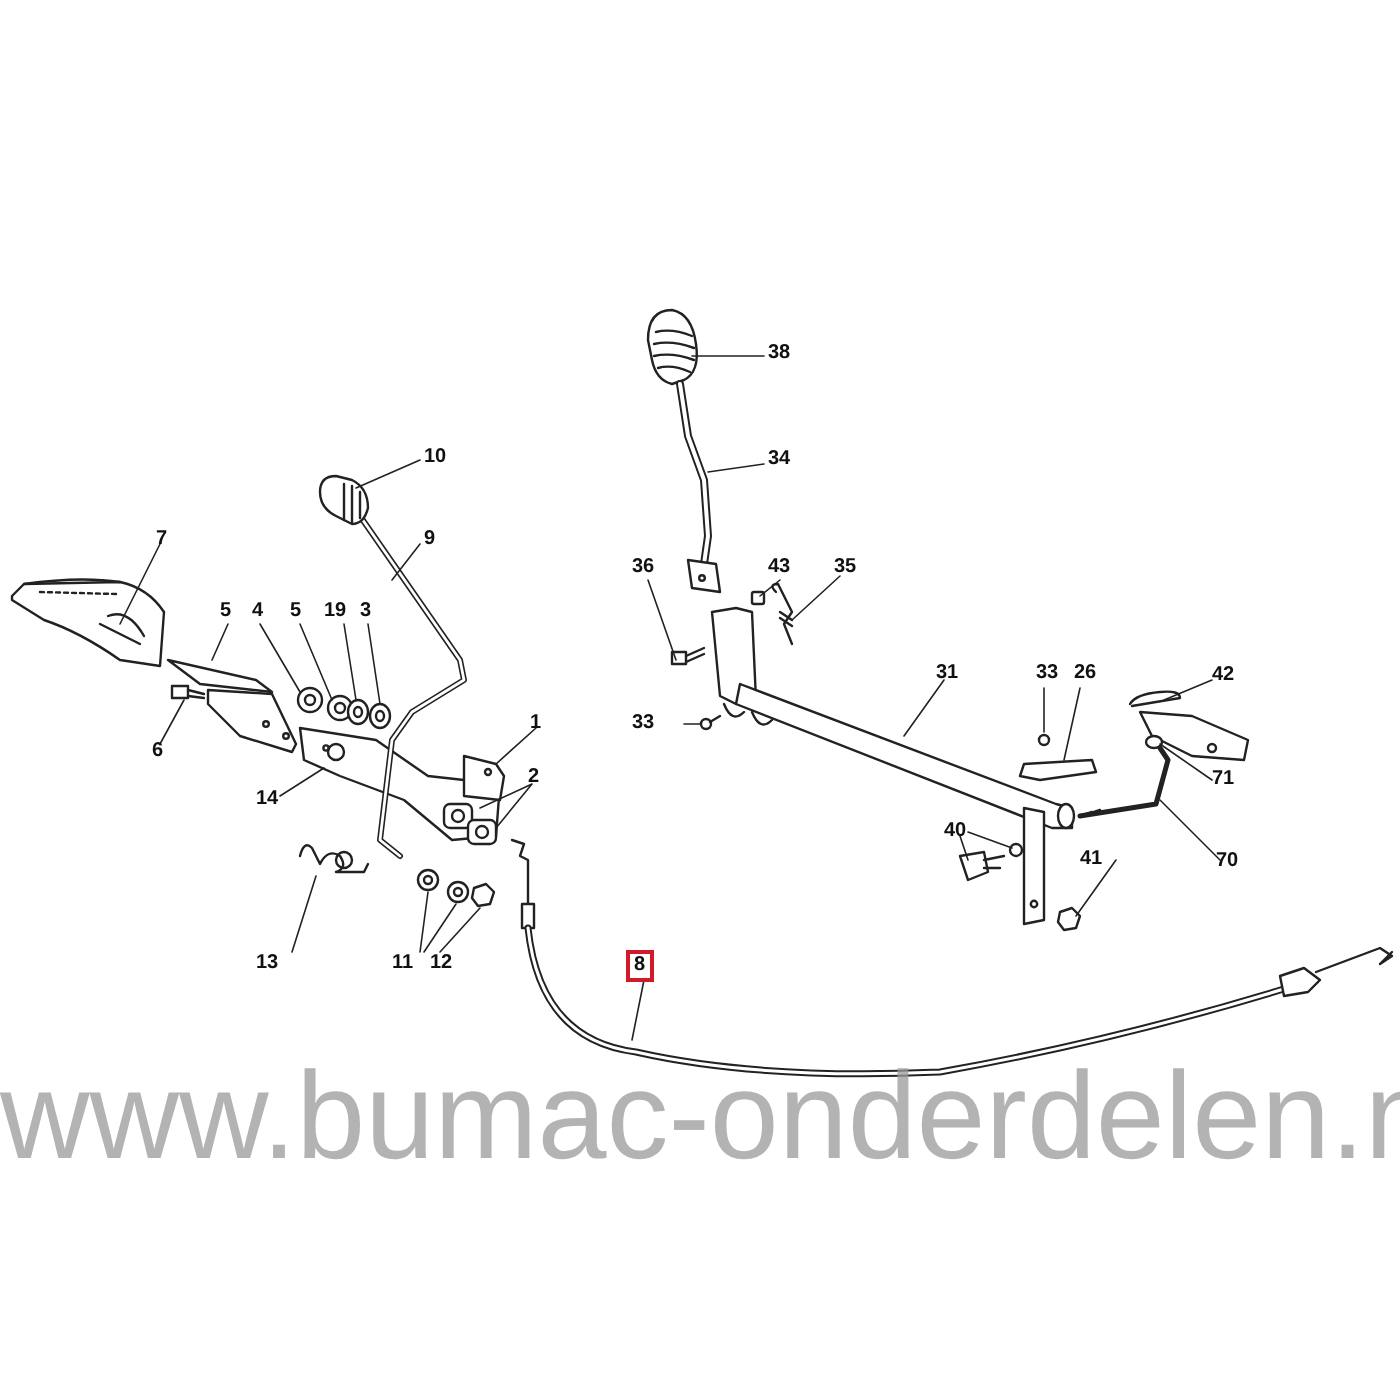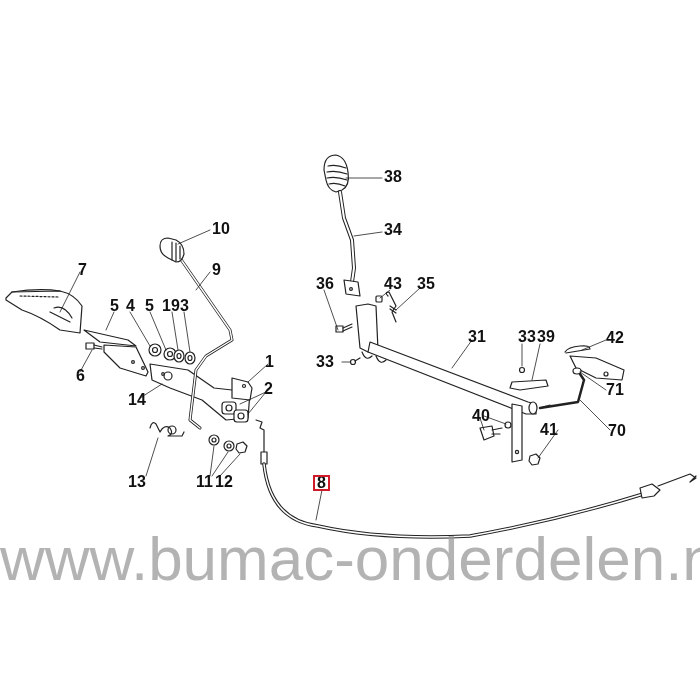--- a/index.html
+++ b/index.html
@@ -1,18 +1,18 @@
 <!DOCTYPE html>
 <html><head>
 <meta charset="utf-8">
 <style>
   html,body{margin:0;padding:0;background:#ffffff;}
   body{width:700px;height:700px;position:relative;overflow:hidden;font-family:"Liberation Sans",sans-serif;}
   #diagram{position:absolute;left:0;top:0;width:700px;height:700px;}
-  .lbl{position:absolute;font-family:"Liberation Sans",sans-serif;font-weight:bold;font-size:16px;color:#111;line-height:10px;white-space:nowrap;}
+  .lbl{position:absolute;font-family:"Liberation Sans",sans-serif;font-weight:bold;font-size:10px;color:#111;line-height:10px;white-space:nowrap;}
   .hl{outline:2px solid #d11a2a;outline-offset:1px;padding:0 1px;}
   #watermark{position:absolute;left:0;top:524px;width:700px;text-align:center;font-family:"Liberation Sans",sans-serif;font-size:62px;color:#9a9a9a;opacity:0.75;letter-spacing:0px;line-height:70px;white-space:nowrap;}
 </style>
 </head>
 <body>
 
 <svg id="diagram" viewBox="0 0 700 700" xmlns="http://www.w3.org/2000/svg" fill="none" stroke="#222" stroke-width="1.2" stroke-linejoin="round" stroke-linecap="round">
 
   <g>
     <path d="M6,298 L12,292 L60,291 Q74,294 82,306 L80,333 L60,330 Q40,316 22,310 L6,300 Z" fill="#fff"></path>
@@ -215,21 +215,21 @@
   <span class="lbl hl" style="left:316px;top:478px">8</span>
   <span class="lbl" style="left:212px;top:265px">9</span>
   <span class="lbl" style="left:212px;top:224px">10</span>
   <span class="lbl" style="left:196px;top:477px">11</span>
   <span class="lbl" style="left:215px;top:477px">12</span>
   <span class="lbl" style="left:128px;top:477px">13</span>
   <span class="lbl" style="left:128px;top:395px">14</span>
   <span class="lbl" style="left:162px;top:301px">19</span>
   <span class="lbl" style="left:145px;top:301px">5</span>
   <span class="lbl" style="left:468px;top:332px">31</span>
-  <span class="lbl" style="left:537px;top:332px">39</span>
+  <span class="lbl" style="left:537px;top:332px">26</span>
   <span class="lbl" style="left:518px;top:332px">33</span>
   <span class="lbl" style="left:316px;top:357px">33</span>
   <span class="lbl" style="left:384px;top:225px">34</span>
   <span class="lbl" style="left:417px;top:279px">35</span>
   <span class="lbl" style="left:316px;top:279px">36</span>
   <span class="lbl" style="left:384px;top:279px">43</span>
   <span class="lbl" style="left:384px;top:172px">38</span>
   <span class="lbl" style="left:608px;top:426px">70</span>
   <span class="lbl" style="left:472px;top:411px">40</span>
   <span class="lbl" style="left:540px;top:425px">41</span>

